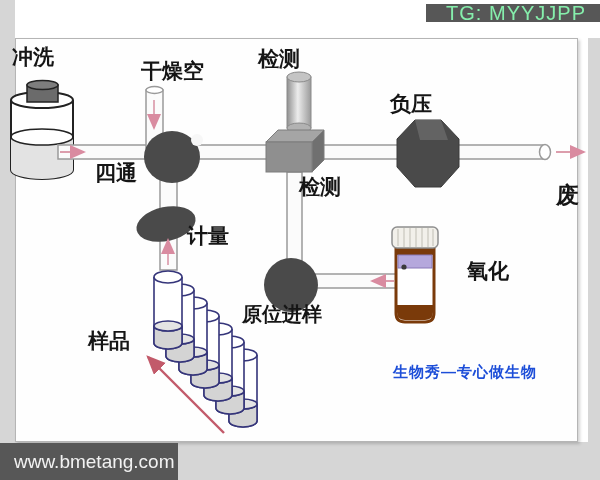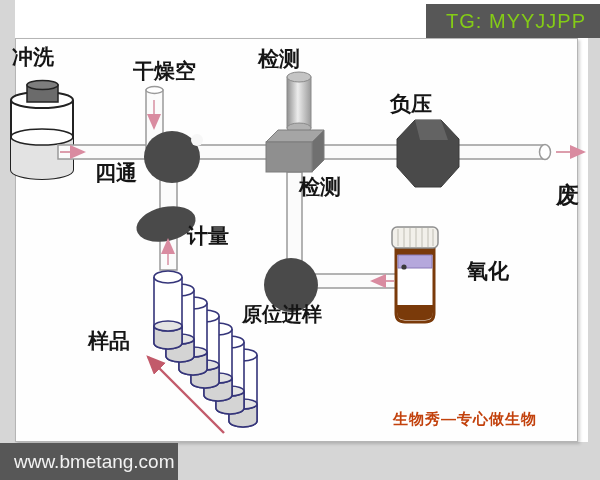--- a/index.html
+++ b/index.html
@@ -6,45 +6,45 @@
   html,body { width:600px; height:480px; background:#ffffff; overflow:hidden;
     font-family:"Liberation Sans","DejaVu Sans",sans-serif; }
   .stage { position:relative; width:600px; height:480px; }
 
   .frame-left   { position:absolute; left:0;   top:38;  width:15px;  height:442px; background:#d6d6d6; }
   .frame-bottom { position:absolute; left:0;   top:442px; width:600px; height:38px; background:#d6d6d6; }
   .frame-right  { position:absolute; left:588px; top:38px; width:12px; height:404px; background:#d6d6d6; }
   .panel { position:absolute; left:15px; top:38px; width:563px; height:404px;
     background:#fefefe; border:1px solid #b5b5b5; box-shadow:2px 2px 3px rgba(0,0,0,.18); }
 
-  .tg-badge { position:absolute; top:4px; right:0; height:34px; background:#575757;
-    color:#84cc16; display:flex; align-items:center; padding:0 14px 0 20px;
+  .tg-badge { position:absolute; top:4px; right:0; height:18px; background:#575757;
+    color:#86efac; display:flex; align-items:center; padding:0 14px 0 20px;
     font-size:20px; letter-spacing:1px; }
   .footer-bar { position:absolute; left:0; top:443px; width:178px; height:38px;
     background:#575757; color:#f2f2f2; display:flex; align-items:center;
     padding-left:14px; font-size:19px; }
 
   svg.diagram { position:absolute; left:0; top:0; width:600px; height:480px; }
 
   .lbl { position:absolute; font-weight:700; color:#151515; font-size:21px;
     line-height:1.1; white-space:nowrap; }
   .lbl-rinse        { left:12px;  top:45px; }
-  .lbl-dry-air      { left:133px; top:59px; }
+  .lbl-dry-air      { left:141px; top:59px; }
   .lbl-detect-top   { left:258px; top:47px; }
   .lbl-neg-pressure { left:390px; top:92px; }
   .lbl-four-way     { left:95px;  top:161px; }
   .lbl-detect-mid   { left:299px; top:175px; }
   .lbl-waste        { left:556px; top:183px; font-size:23px; }
   .lbl-metering     { left:187px; top:224px; }
   .lbl-oxidation    { left:433px; top:259px;padding-left:34px; }
   .lbl-sample       { left:88px;  top:293px;margin-top:36px; }
   .lbl-in-situ      { left:242px; top:303px; font-size:20px; }
 
-  .watermark { position:absolute; left:393px; top:363px; color:#c2410c;
-    text-shadow:1px 1px 0 #ffffff; font-weight:700;margin-top:47px; }
+  .watermark { position:absolute; left:393px; top:363px; color:#1d4ed8;
+    text-shadow:1px 1px 0 #ffffff; font-weight:700; }
   .watermark .wm1 { font-size:15px; letter-spacing:1px; }
   .watermark .wm2 { font-size:19px; font-style:italic; letter-spacing:2px; }
 </style>
 </head>
 <body>
 
 <div class="stage">
 
   <div class="frame-left"></div>
   <div class="frame-bottom"></div>

